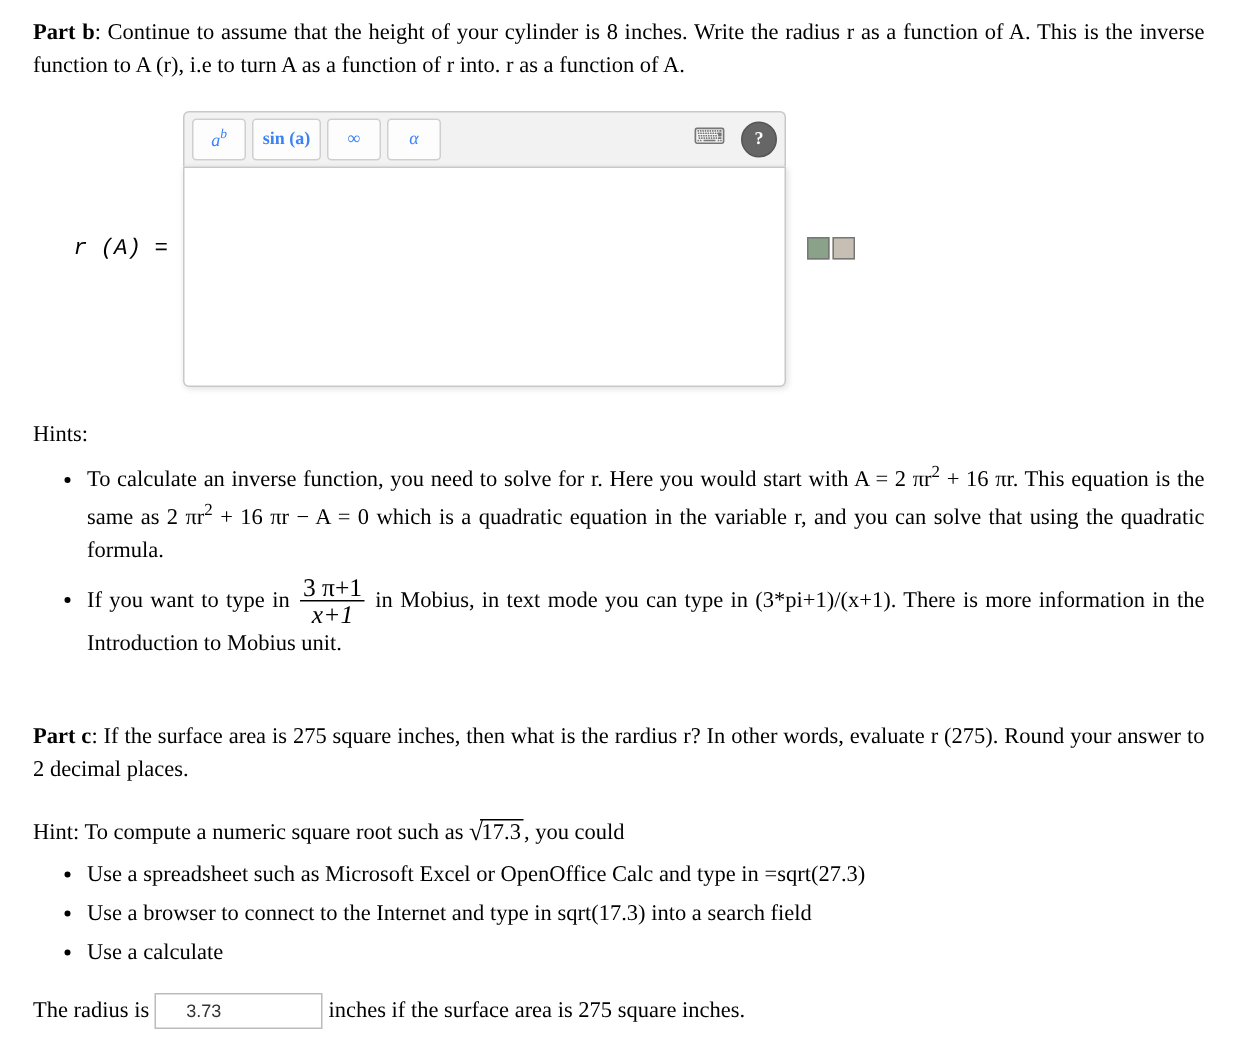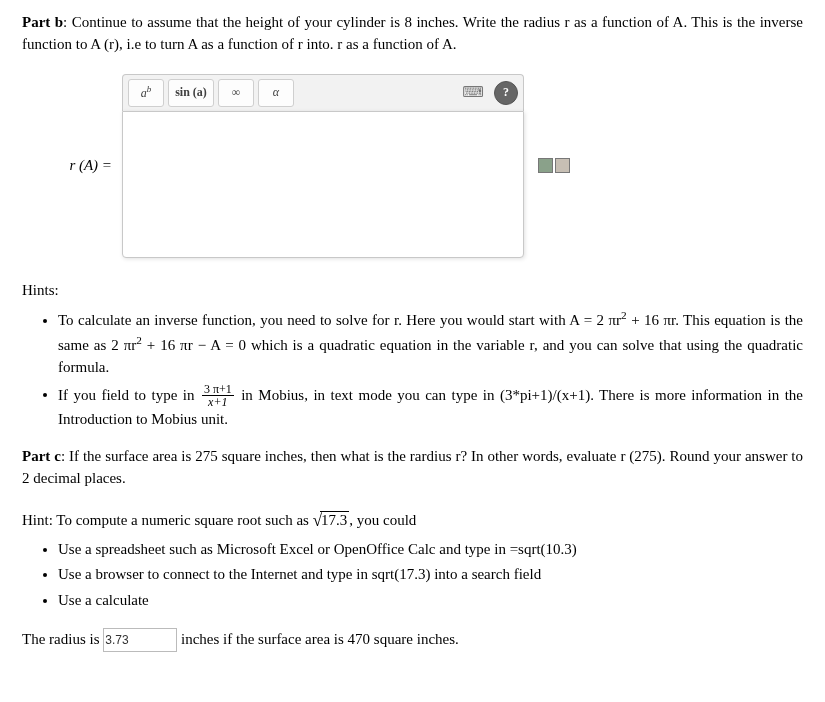--- a/index.html
+++ b/index.html
@@ -6,21 +6,21 @@
     font-family: Georgia, 'Times New Roman', serif;
     font-size: 15px;
     color: #000;
     margin: 0;
     padding: 12px 22px;
     width: 825px;
     box-sizing: border-box;
     line-height: 1.45;
   }
   .justify { text-align: justify; }
-  .math-i { font-style: italic; font-family: Liberation Serif, serif; }
+  .math-i { font-style: italic; font-family: Liberation Mono, monospace; }
   .section { margin-bottom: 18px; }
   .input-row {
     display: flex;
     align-items: center;
     margin: 14px 0 22px 0;
     gap: 10px;
   }
   .label-rA { width: 90px; text-align: right; font-family: 'Times New Roman', serif; }
   .editor-wrap { position: relative; }
   .toolbar {
@@ -39,21 +39,21 @@
     height: 26px;
     border: 1px solid #cfcfcf;
     background: #fdfdfd;
     border-radius: 3px;
     font-size: 12px;
     font-family: 'Times New Roman', serif;
     display: flex;
     align-items: center;
     justify-content: center;
     cursor: pointer;
-    color: #404040;
+    color: #3b82f6;
   }
   .tb-spacer { flex: 1; }
   .tb-btn.dark {
     background: #666;
     color: #fff;
     border-color: #555;
     border-radius: 50%;
     width: 22px;
     height: 22px;
     font-size: 12px;
@@ -86,21 +86,21 @@
   }
   .side-icon.b { background: #c7bfb4; }
   ul { margin: 6px 0 6px 0; padding-left: 36px; }
   li { margin-bottom: 4px; text-align: justify; }
   .hints-hdr { margin-top: 10px; margin-bottom: 6px; }
   .frac {
     display: inline-block;
     text-align: center;
     vertical-align: middle;
     font-family: 'Times New Roman', serif;
-    font-size: 12px;
+    font-size: 17px;
     line-height: 1.05;
     margin: 0 2px;
   }
   .frac .num { display: block; border-bottom: 1px solid #000; padding: 0 2px; }
   .frac .den { display: block; padding: 0 2px; }
   .sqrt {
     display: inline-block;
     position: relative;
     font-family: 'Times New Roman', serif;
     text-align: center;
@@ -115,21 +115,21 @@
     border-top: 1px solid #000;
     padding: 0 2px 0 1px;
     margin-left: -2px;
   }
   .answer-line { margin-top: 16px; }
   .num-input {
     width: 70px;
     height: 20px;
     border: 1px solid #bbb;
     font-size: 12px;
-    padding: 1px 1px;
+    padding: 1px 20px;
     vertical-align: baseline;
     font-family: Arial, sans-serif;
     color: #333;
   }
   sup { font-size: 0.75em; }
 </style>
 </head>
 <body>
 
 <div class="section justify">
@@ -161,33 +161,33 @@
     <div class="side-icon b"></div>
   </div>
 </div>
 
 <div class="hints-hdr">Hints:</div>
 <ul>
   <li>
     <span>To calculate an inverse function, you need to solve for r. Here you would start with A = 2 πr</span><sup>2</sup><span> + 16 πr. This equation is the same as 2 πr</span><sup>2</sup><span> + 16 πr − A = 0 which is a quadratic equation in the variable r, and you can solve that using the quadratic formula.</span>
   </li>
   <li>
-    <span>If you field to type in </span><span class="frac"><span class="num">3 π+1</span><span class="den"><i>x+1</i></span></span><span> in Mobius, in text mode you can type in (3*pi+1)/(x+1). There is more information in the Introduction to Mobius unit.</span>
+    <span>If you want to type in </span><span class="frac"><span class="num">3 π+1</span><span class="den"><i>x+1</i></span></span><span> in Mobius, in text mode you can type in (3*pi+1)/(x+1). There is more information in the Introduction to Mobius unit.</span>
   </li>
 </ul>
 
-<div class="section justify" style="margin-top:16px;font-family:Liberation Serif, serif;">
+<div class="section justify" style="margin-top:40px;font-family:Liberation Serif, serif;">
   <b>Part c</b><span>: If the surface area is 275 square inches, then what is the rardius r? In other words, evaluate r (275). Round your answer to 2 decimal places.</span>
 </div>
 
 <div>
   <span>Hint: To compute a numeric square root such as </span><span class="sqrt"><span class="radicand">17.3</span></span><span>, you could</span>
 </div>
 
 <ul>
-  <li>Use a spreadsheet such as Microsoft Excel or OpenOffice Calc and type in =sqrt(10.3)</li>
+  <li>Use a spreadsheet such as Microsoft Excel or OpenOffice Calc and type in =sqrt(27.3)</li>
   <li>Use a browser to connect to the Internet and type in sqrt(17.3) into a search field</li>
   <li>Use a calculate</li>
 </ul>
 
 <div class="answer-line">
-  <span>The radius is </span><input class="num-input" type="text" value="3.73" style=""><span> inches if the surface area is 470 square inches.</span>
+  <span>The radius is </span><input class="num-input" type="text" value="3.73" style=""><span> inches if the surface area is 275 square inches.</span>
 </div>
 
 </body></html>

